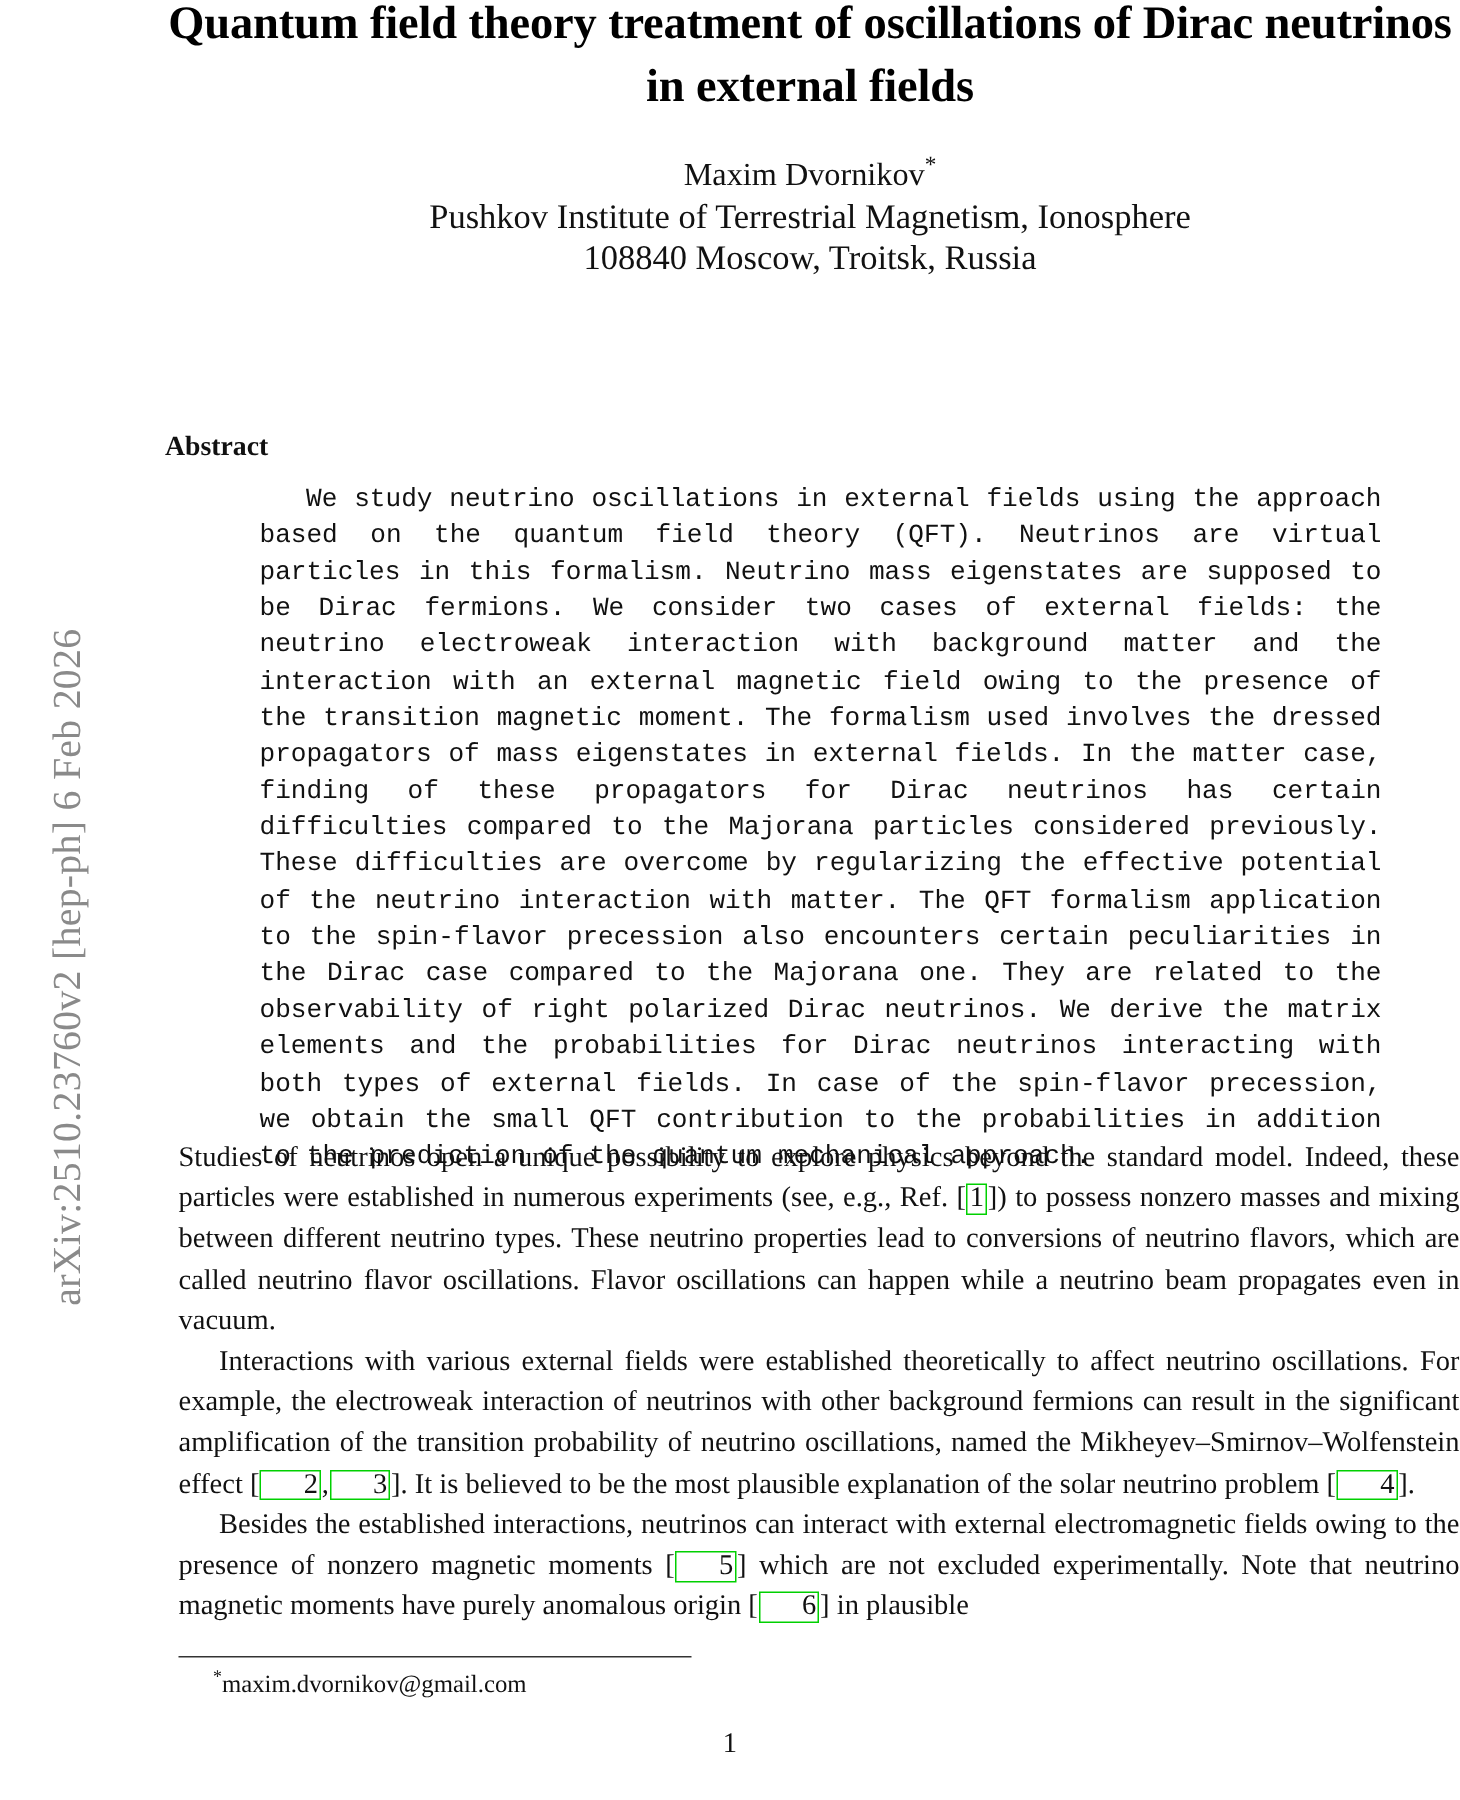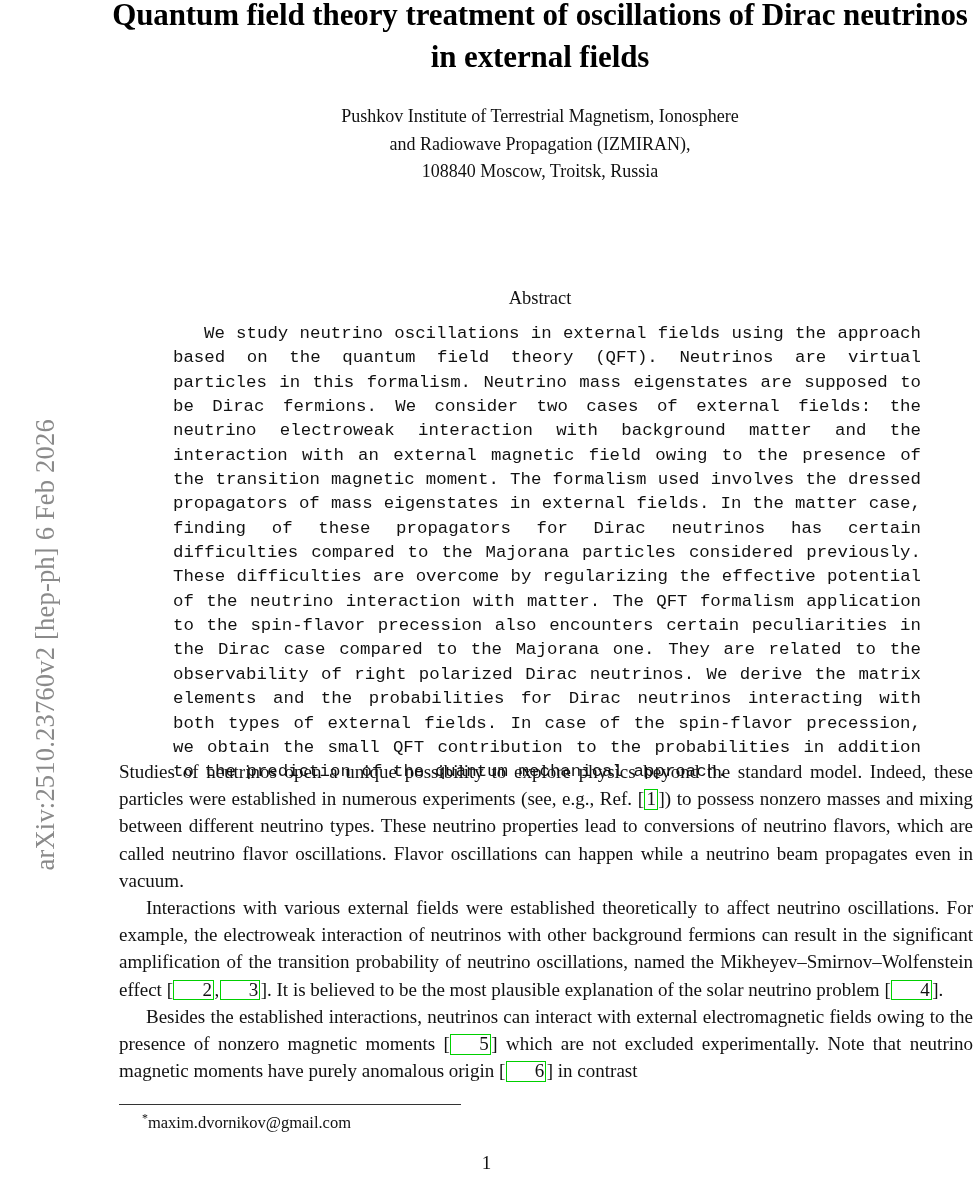--- a/index.html
+++ b/index.html
@@ -55,31 +55,31 @@
     left: 110px;
     top: 103px;
     width: 860px;
     text-align: center;
     font-size: 20.5px;
     line-height: 27.5px;
     color: #111111;
   }
   #author-name { font-size: 21.5px; }
   .sup { font-size: 0.72em; vertical-align: super; line-height: 0; }
-  .affil-line { font-size: 18px; }
+  .affil-line { font-size: 23px; }
 
   
   #abstract-heading {
     position: absolute;
     left: 110px;
     top: 288px;
     width: 860px;
-    text-align: center;
+    text-align: left;
     font-size: 18.5px;
-    font-weight: normal;
+    font-weight: bold;
   }
   #abstract-body {
     position: absolute;
     left: 173px;
     top: 322px;
     width: 748px;
     font-size: 17.4px;
     line-height: 24.35px;
     text-align: justify;
     text-indent: 31px;
@@ -155,35 +155,35 @@
 </head>
 <body>
 
 <div id="page">
 
   <div id="arxiv-stamp">arXiv:2510.23760v2  [hep-ph]  6 Feb 2026</div>
 
   <div id="title">Quantum field theory treatment of oscillations of Dirac neutrinos in external fields</div>
 
   <div id="author-block">
+    <div id="author-name"><span>Maxim Dvornikov</span><span class="sup">*</span></div>
     <div class="affil-line">Pushkov Institute of Terrestrial Magnetism, Ionosphere</div>
-    <div class="affil-line">and Radiowave Propagation (IZMIRAN),</div>
     <div class="affil-line">108840 Moscow, Troitsk, Russia</div>
   </div>
 
   <div id="abstract-heading">Abstract</div>
   <div id="abstract-body">We study neutrino oscillations in external fields using the approach based on the quantum field theory (QFT). Neutrinos are virtual particles in this formalism. Neutrino mass eigenstates are supposed to be Dirac fermions. We consider two cases of external fields: the neutrino electroweak interaction with background matter and the interaction with an external magnetic field owing to the presence of the transition magnetic moment. The formalism used involves the dressed propagators of mass eigenstates in external fields. In the matter case, finding of these propagators for Dirac neutrinos has certain difficulties compared to the Majorana particles considered previously. These difficulties are overcome by regularizing the effective potential of the neutrino interaction with matter. The QFT formalism application to the spin-flavor precession also encounters certain peculiarities in the Dirac case compared to the Majorana one. They are related to the observability of right polarized Dirac neutrinos. We derive the matrix elements and the probabilities for Dirac neutrinos interacting with both types of external fields. In case of the spin-flavor precession, we obtain the small QFT contribution to the probabilities in addition to the prediction of the quantum mechanical approach.</div>
 
 
   <div id="body-text">
     <p><span>Studies of neutrinos open a unique possibility to explore physics beyond the standard model. Indeed, these particles were established in numerous experiments (see, e.g., Ref. [</span><a class="cite" href="#">1</a><span>]) to possess nonzero masses and mixing between different neutrino types. These neutrino properties lead to conversions of neutrino flavors, which are called neutrino flavor oscillations. Flavor oscillations can happen while a neutrino beam propagates even in vacuum.</span></p>
 
     <p class="indent"><span>Interactions with various external fields were established theoretically to affect neutrino oscillations. For example, the electroweak interaction of neutrinos with other background fermions can result in the significant amplification of the transition probability of neutrino oscillations, named the Mikheyev–Smirnov–Wolfenstein effect [</span><a class="cite" href="#">2</a><span>,</span><a class="cite" href="#">3</a><span>]. It is believed to be the most plausible explanation of the solar neutrino problem [</span><a class="cite" href="#">4</a><span>].</span></p>
 
-    <p class="indent"><span>Besides the established interactions, neutrinos can interact with external electromagnetic fields owing to the presence of nonzero magnetic moments [</span><a class="cite" href="#">5</a><span>] which are not excluded experimentally. Note that neutrino magnetic moments have purely anomalous origin [</span><a class="cite" href="#">6</a><span>] in contrast</span></p>
+    <p class="indent"><span>Besides the established interactions, neutrinos can interact with external electromagnetic fields owing to the presence of nonzero magnetic moments [</span><a class="cite" href="#">5</a><span>] which are not excluded experimentally. Note that neutrino magnetic moments have purely anomalous origin [</span><a class="cite" href="#">6</a><span>] in plausible</span></p>
   </div>
 
   <div id="footnote-rule"></div>
   <div id="footnote"><span class="sup">*</span><span>maxim.dvornikov@gmail.com</span></div>
 
   <div id="page-number">1</div>
 
 </div>
 
 </body></html>

